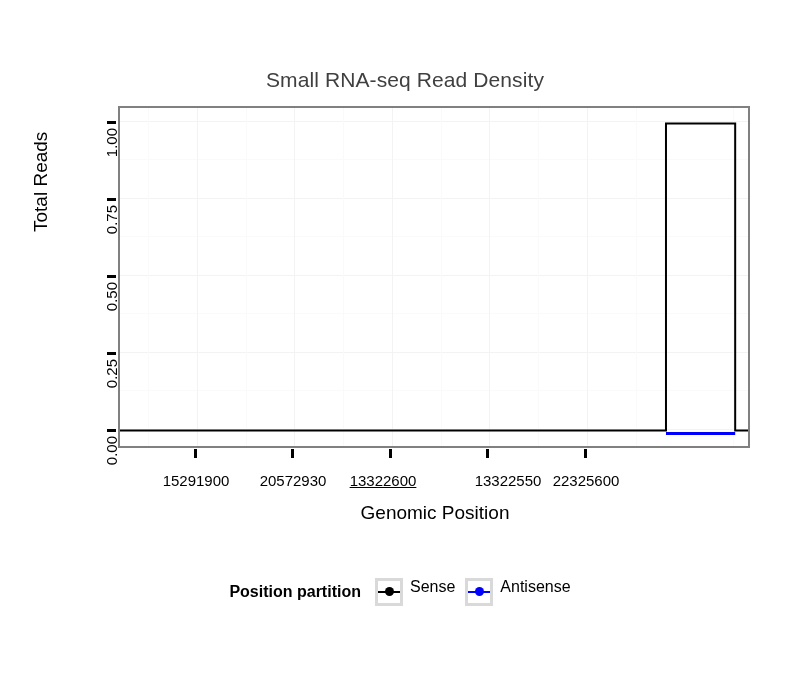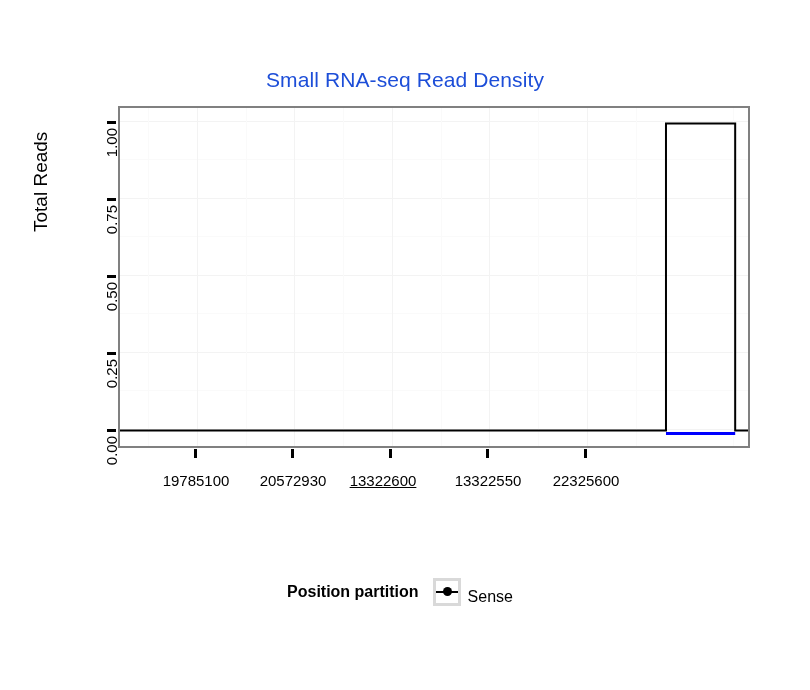--- a/index.html
+++ b/index.html
@@ -25,21 +25,21 @@
 
   
   #chart-title {
     position: absolute;
     left: 0;
     top: 68px;
     width: 810px;
     text-align: center;
     font-size: 21px;
     letter-spacing: 0.1px;
-    color: #1d4ed8;
+    color: #404040;
   }
 
   
   #y-axis-title {
     position: absolute;
     left: 30px;
     top: 232px;
     font-size: 19px;
     transform: rotate(-90deg);
     transform-origin: left top;
@@ -136,21 +136,21 @@
     gap: 0px;
   }
   #legend-title {
     font-size: 16px;
     font-weight: bold;
     margin-right: 14px;
     white-space: nowrap;
   }
   .legend-entry {
     display: flex;
-    align-items: flex-end;
+    align-items: flex-start;
     gap: 7px;
     margin-right: 10px;
   }
   .legend-key {
     width: 28px;
     height: 28px;
     border: 3px solid #d9d9d9;
     background: #ffffff;
     box-sizing: border-box;
     position: relative;
@@ -195,26 +195,27 @@
   <div class="ticklabel-y" style="top:282px;">0.50</div>
   <div class="ticklabel-y" style="top:205px;">0.75</div>
   <div class="ticklabel-y" style="top:128px;">1.00</div>
 
   <div class="tick-x" style="left:194px;"></div>
   <div class="tick-x" style="left:291px;"></div>
   <div class="tick-x" style="left:389px;"></div>
   <div class="tick-x" style="left:486px;"></div>
   <div class="tick-x" style="left:584px;"></div>
 
-  <div class="ticklabel-x" style="left:136px;">19785100</div>
+  <div class="ticklabel-x" style="left:136px;">15291900</div>
   <div class="ticklabel-x" style="left:233px;">20572930</div>
   <div class="ticklabel-x" style="left:323px;text-decoration:underline;">13322600</div>
-  <div class="ticklabel-x" style="left:428px;">13322550</div>
+  <div class="ticklabel-x" style="left:448px;">13322550</div>
   <div class="ticklabel-x" style="left:526px;">22325600</div>
 
+  <div id="x-axis-title">Genomic Position</div>
 
   <div id="panel">
 
     <div class="grid-major-h" style="top:321px;"></div>
     <div class="grid-major-h" style="top:244px;"></div>
     <div class="grid-major-h" style="top:167px;"></div>
     <div class="grid-major-h" style="top:90px;"></div>
     <div class="grid-major-h" style="top:13px;"></div>
 
     <div class="grid-minor-h" style="top:282px;"></div>
@@ -246,15 +247,22 @@
     <div id="legend-title">Position partition</div>
 
     <div class="legend-entry">
       <div class="legend-key">
         <div class="key-line" style="background:#000000;"></div>
         <div class="key-point" style="background:#000000;"></div>
       </div>
       <div class="legend-label">Sense</div>
     </div>
 
+    <div class="legend-entry">
+      <div class="legend-key">
+        <div class="key-line" style="background:#0000FF;"></div>
+        <div class="key-point" style="background:#0000FF;"></div>
+      </div>
+      <div class="legend-label">Antisense</div>
+    </div>
   </div>
 
 </div>
 
 </body></html>

